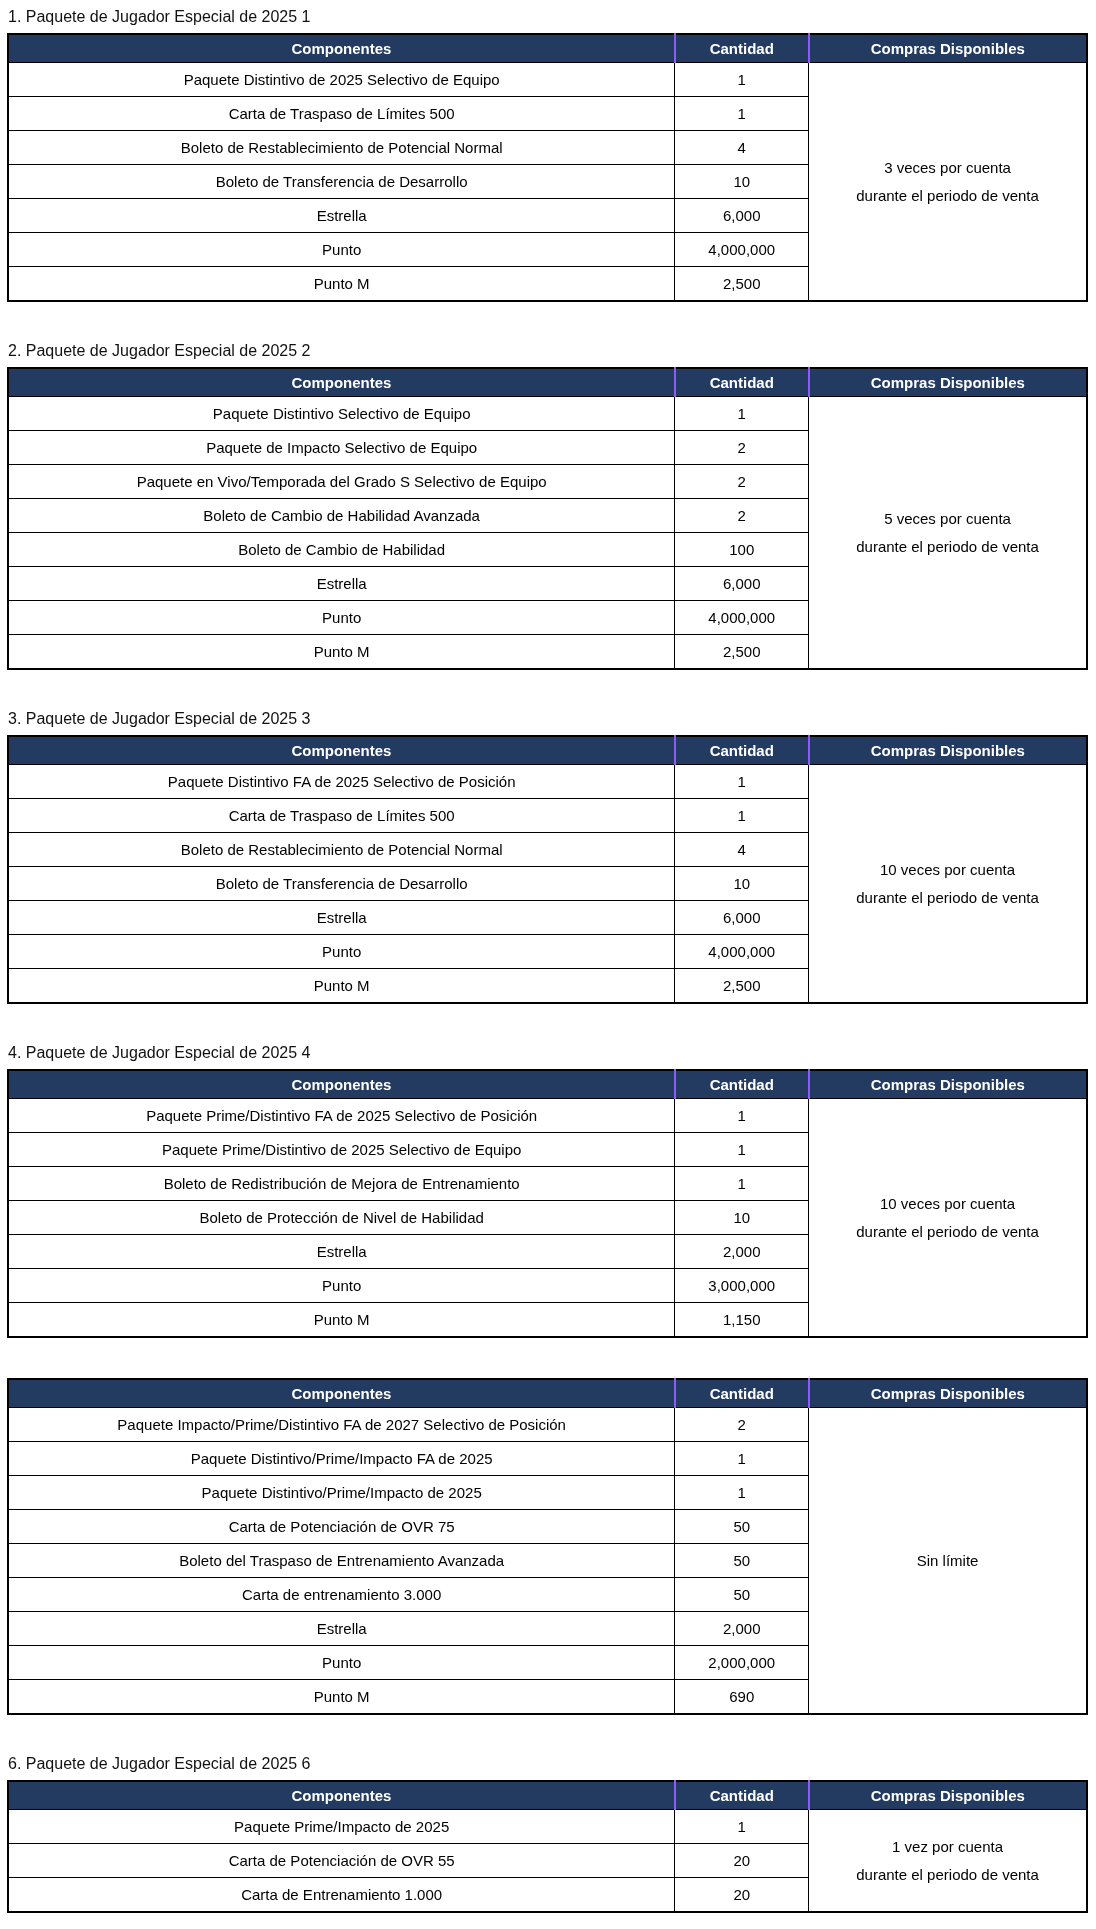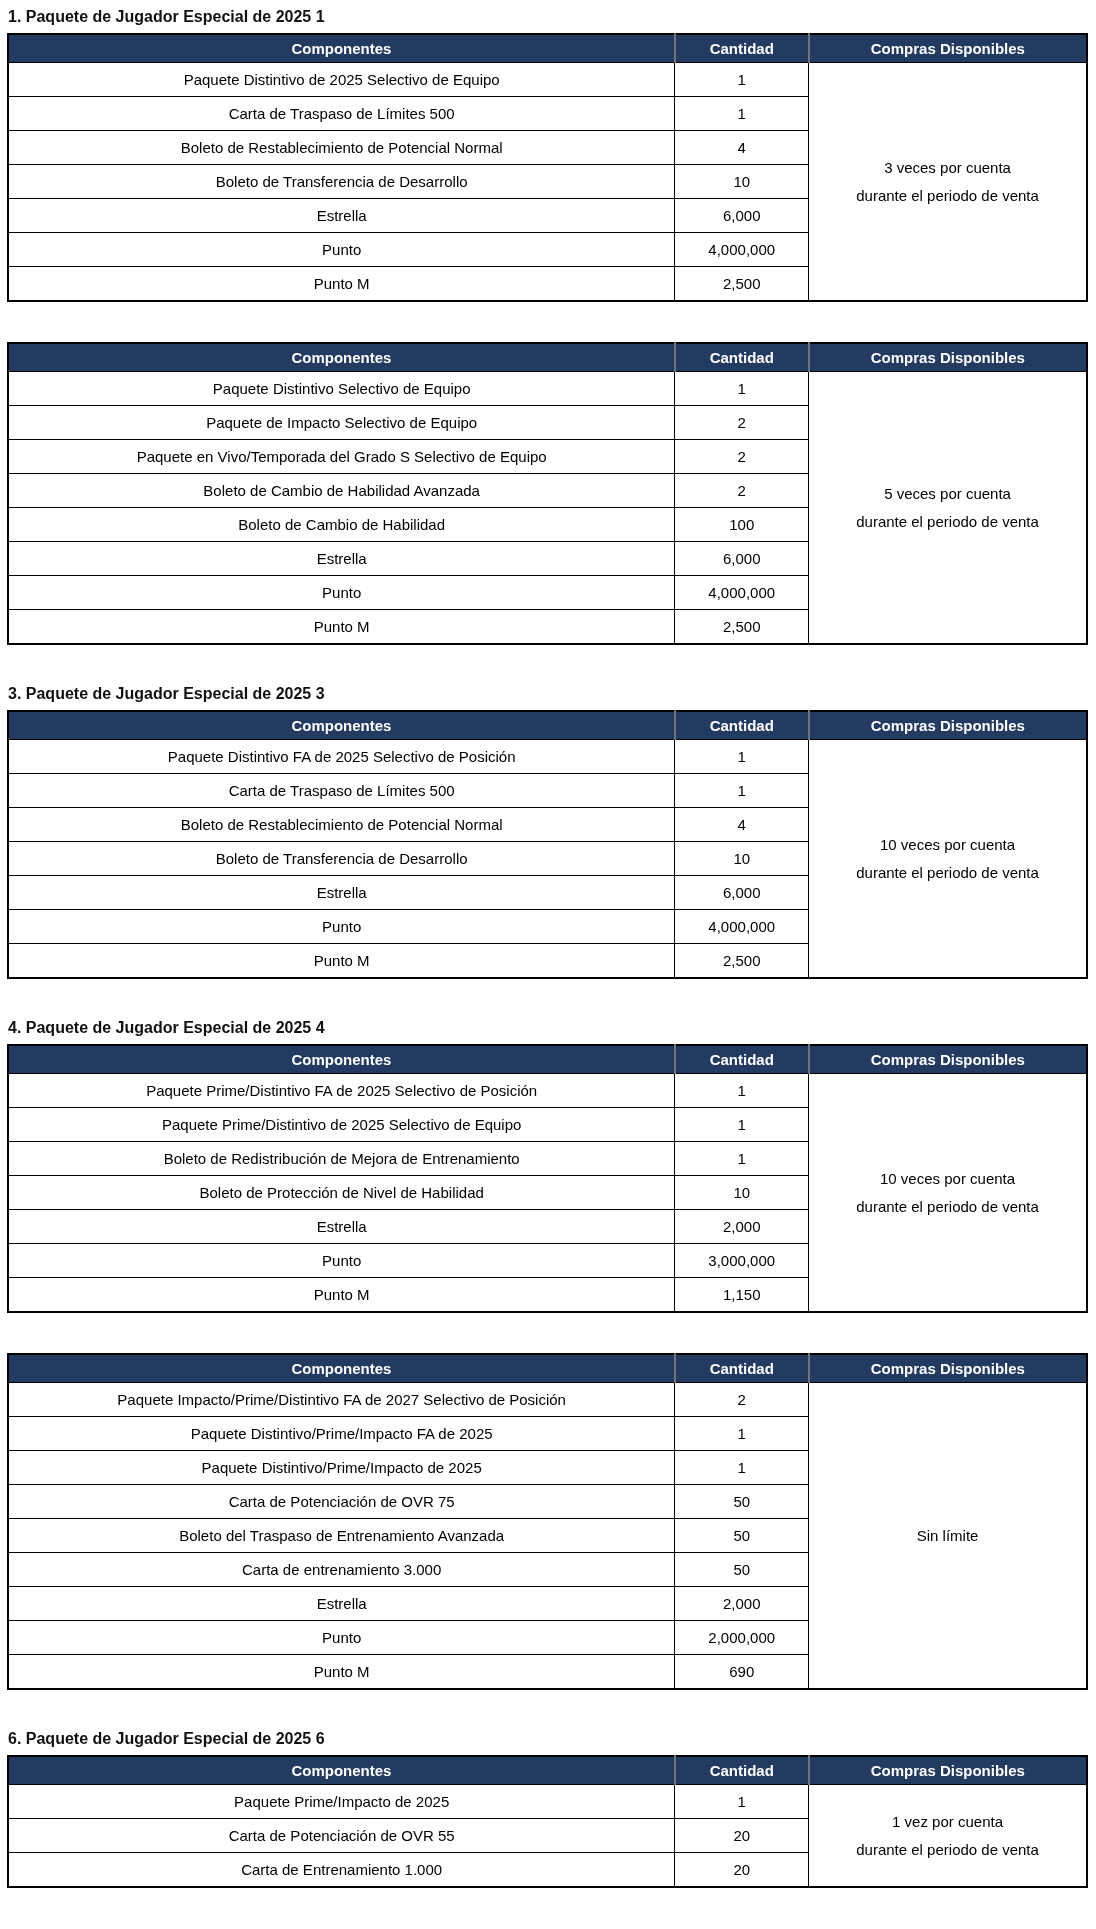--- a/index.html
+++ b/index.html
@@ -14,21 +14,21 @@
   }
   #doc {
     box-sizing: border-box;
     width: 1096px;
     padding: 8px 8px 0 7px;
   }
   .pkg { margin-top: 40px; }
   .pkg:first-child { margin-top: 0; }
   .pkg-title {
     font-size: 16px;
-    font-weight: 700;
+    font-weight: 400;
     margin: 0 0 7px 1px;
     color: #111111;
   }
   table.pkg-table {
     width: 100%;
     border-collapse: collapse;
     table-layout: fixed;
     border: 2px solid var(--border-color, #000);
   }
   col.c1 { width: 61.8%; }
@@ -38,21 +38,21 @@
     background: var(--header-bg, #233A61);
     color: var(--header-text, #fff);
     font-size: 15px;
     font-weight: 700;
     height: 27px;
     padding: 0 16px;
     border-bottom: 1px solid var(--border-color, #000);
     text-align: center;
     vertical-align: middle;
   }
-  th + th { border-left: 2px solid #737373; }
+  th + th { border-left: 2px solid #8b5cf6; }
   td {
     border: 1px solid var(--border-color, #000);
     height: 33px;
     text-align: center;
     vertical-align: middle;
     font-size: 15px;
     padding: 0 4px;
     background: #ffffff;
   }
   td.limit {
@@ -116,20 +116,21 @@
 
   <tr>
     <td class="name">Punto M</td>
     <td class="qty">2,500</td>
   </tr>
 </tbody>
     </table>
   </section>
 
   <section class="pkg">
+    <h2 class="pkg-title">2. Paquete de Jugador Especial de 2025 2</h2>
     <table class="pkg-table">
       <colgroup>
         <col class="c1">
           <col class="c2">
           <col class="c3">
       </colgroup>
       <thead>
         <tr>
           <th>Componentes</th>
           <th>Cantidad</th>

